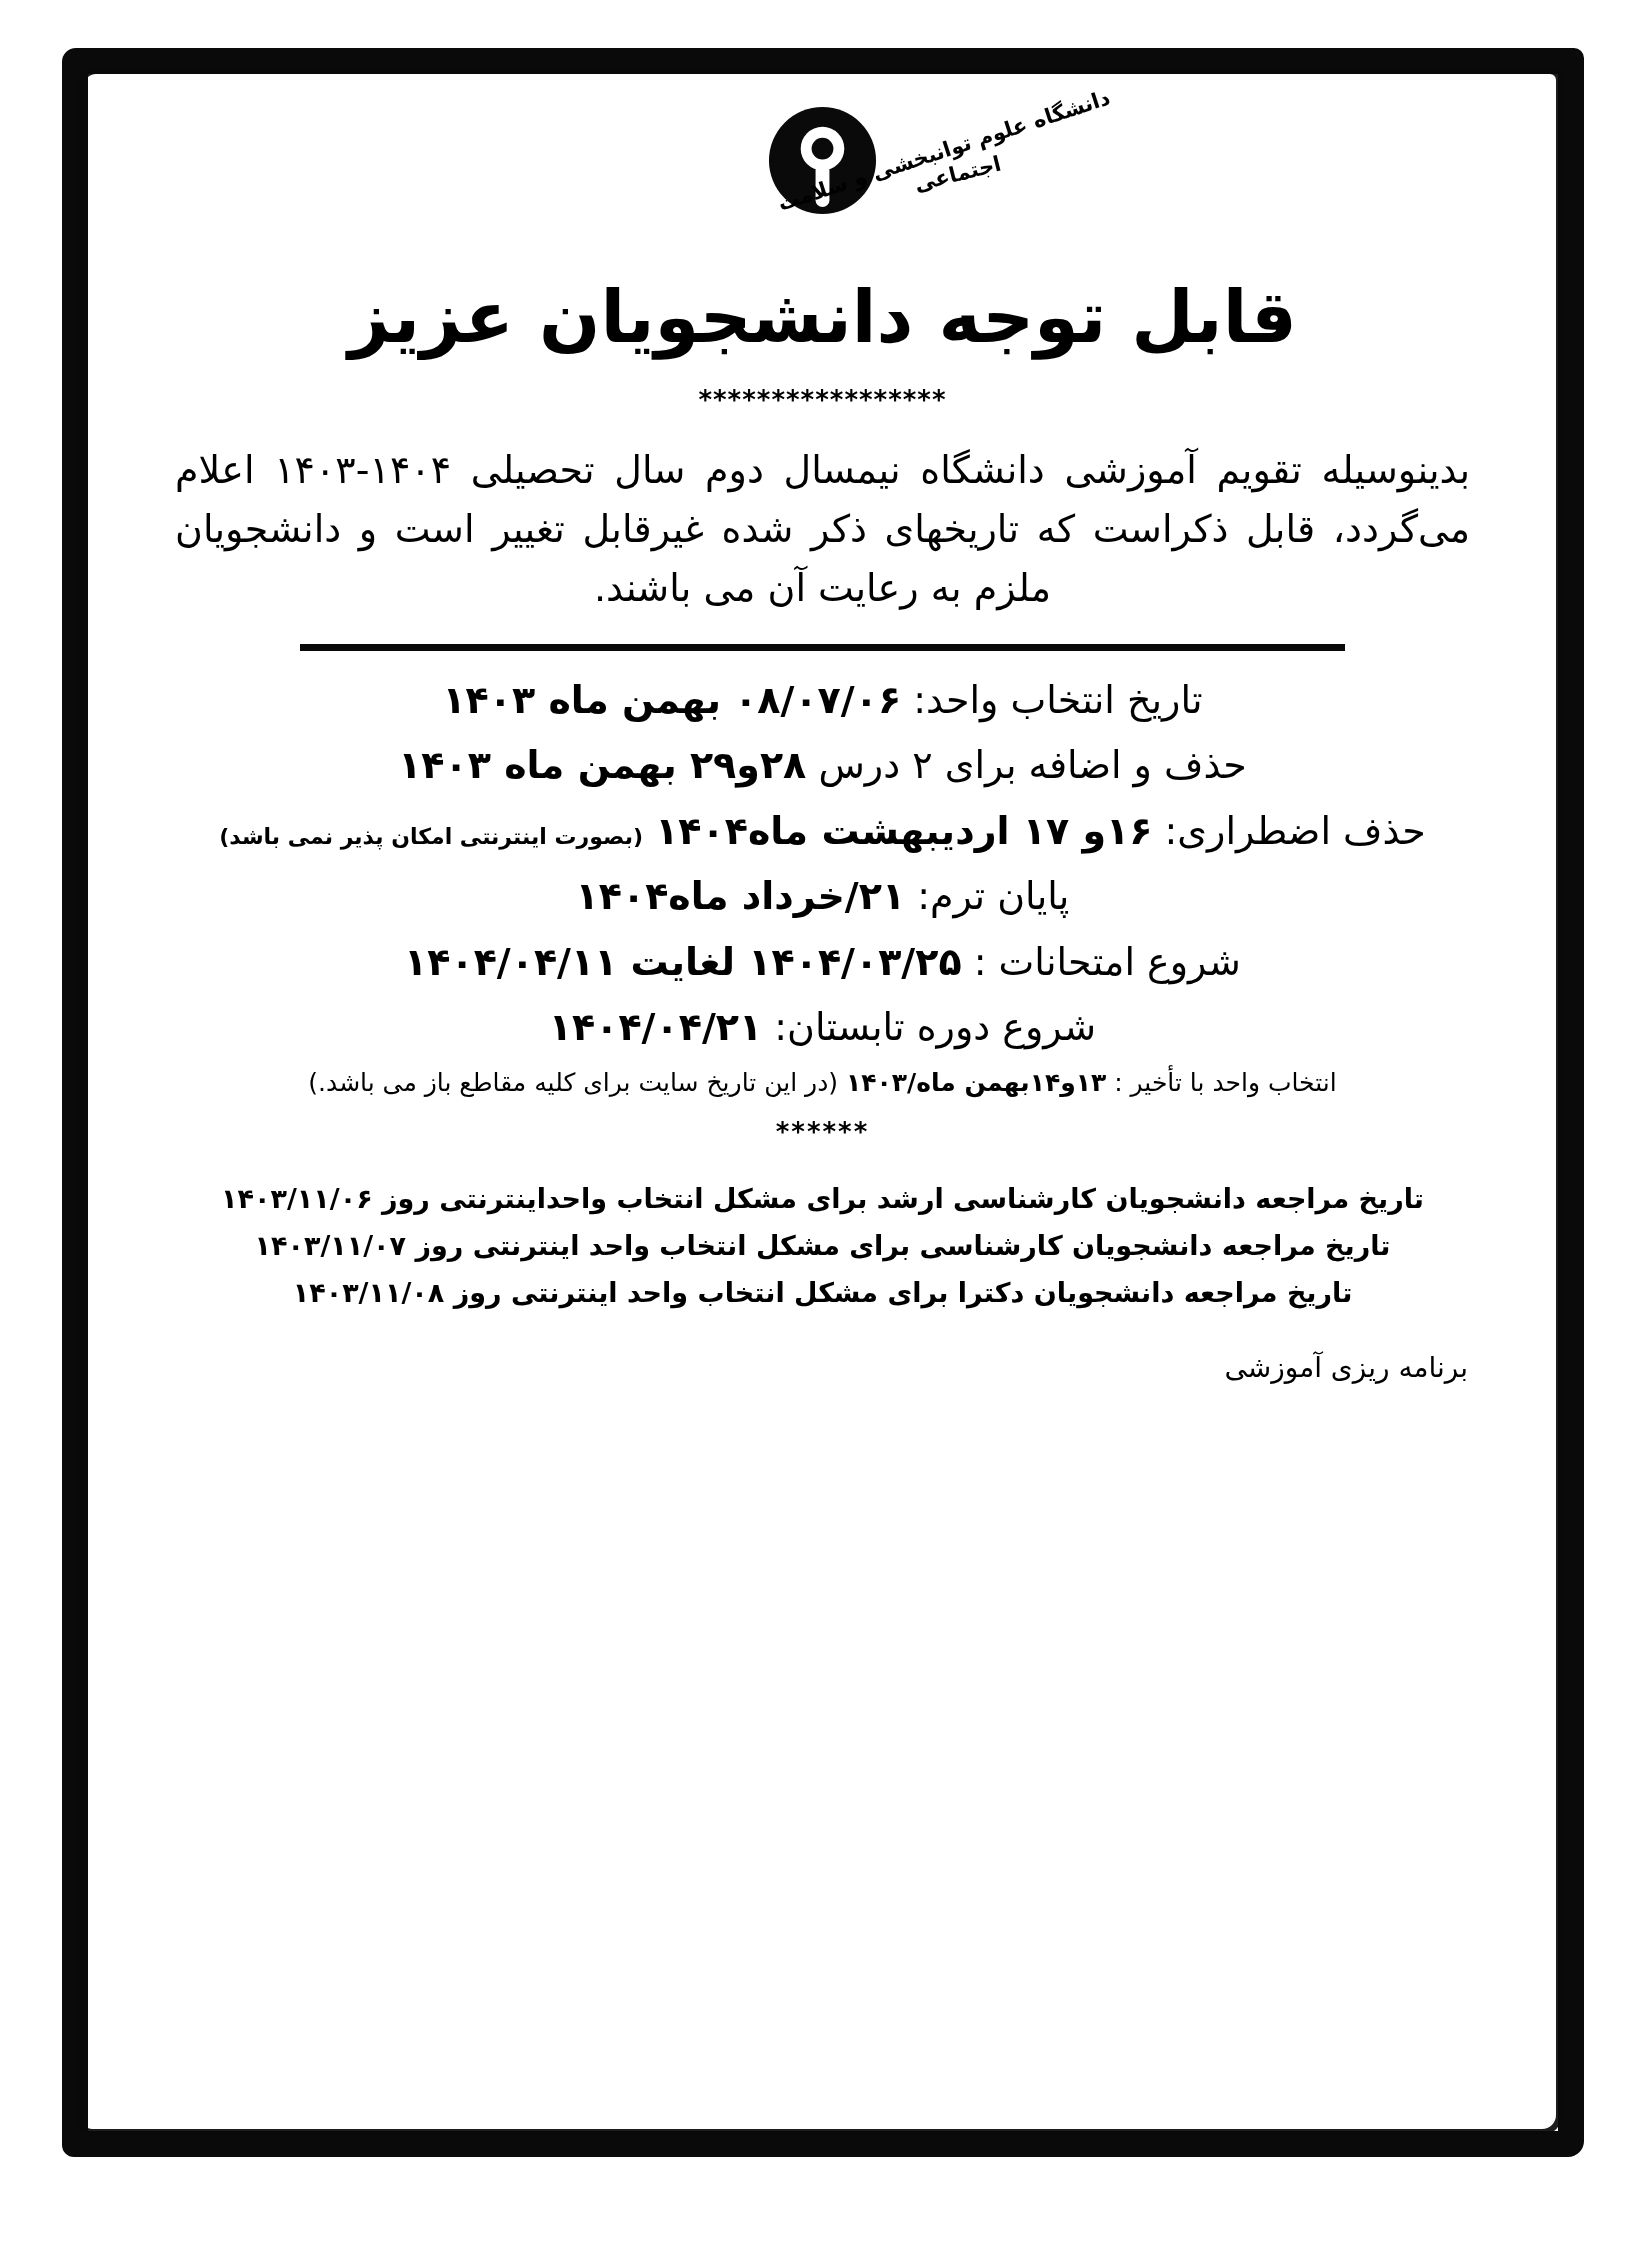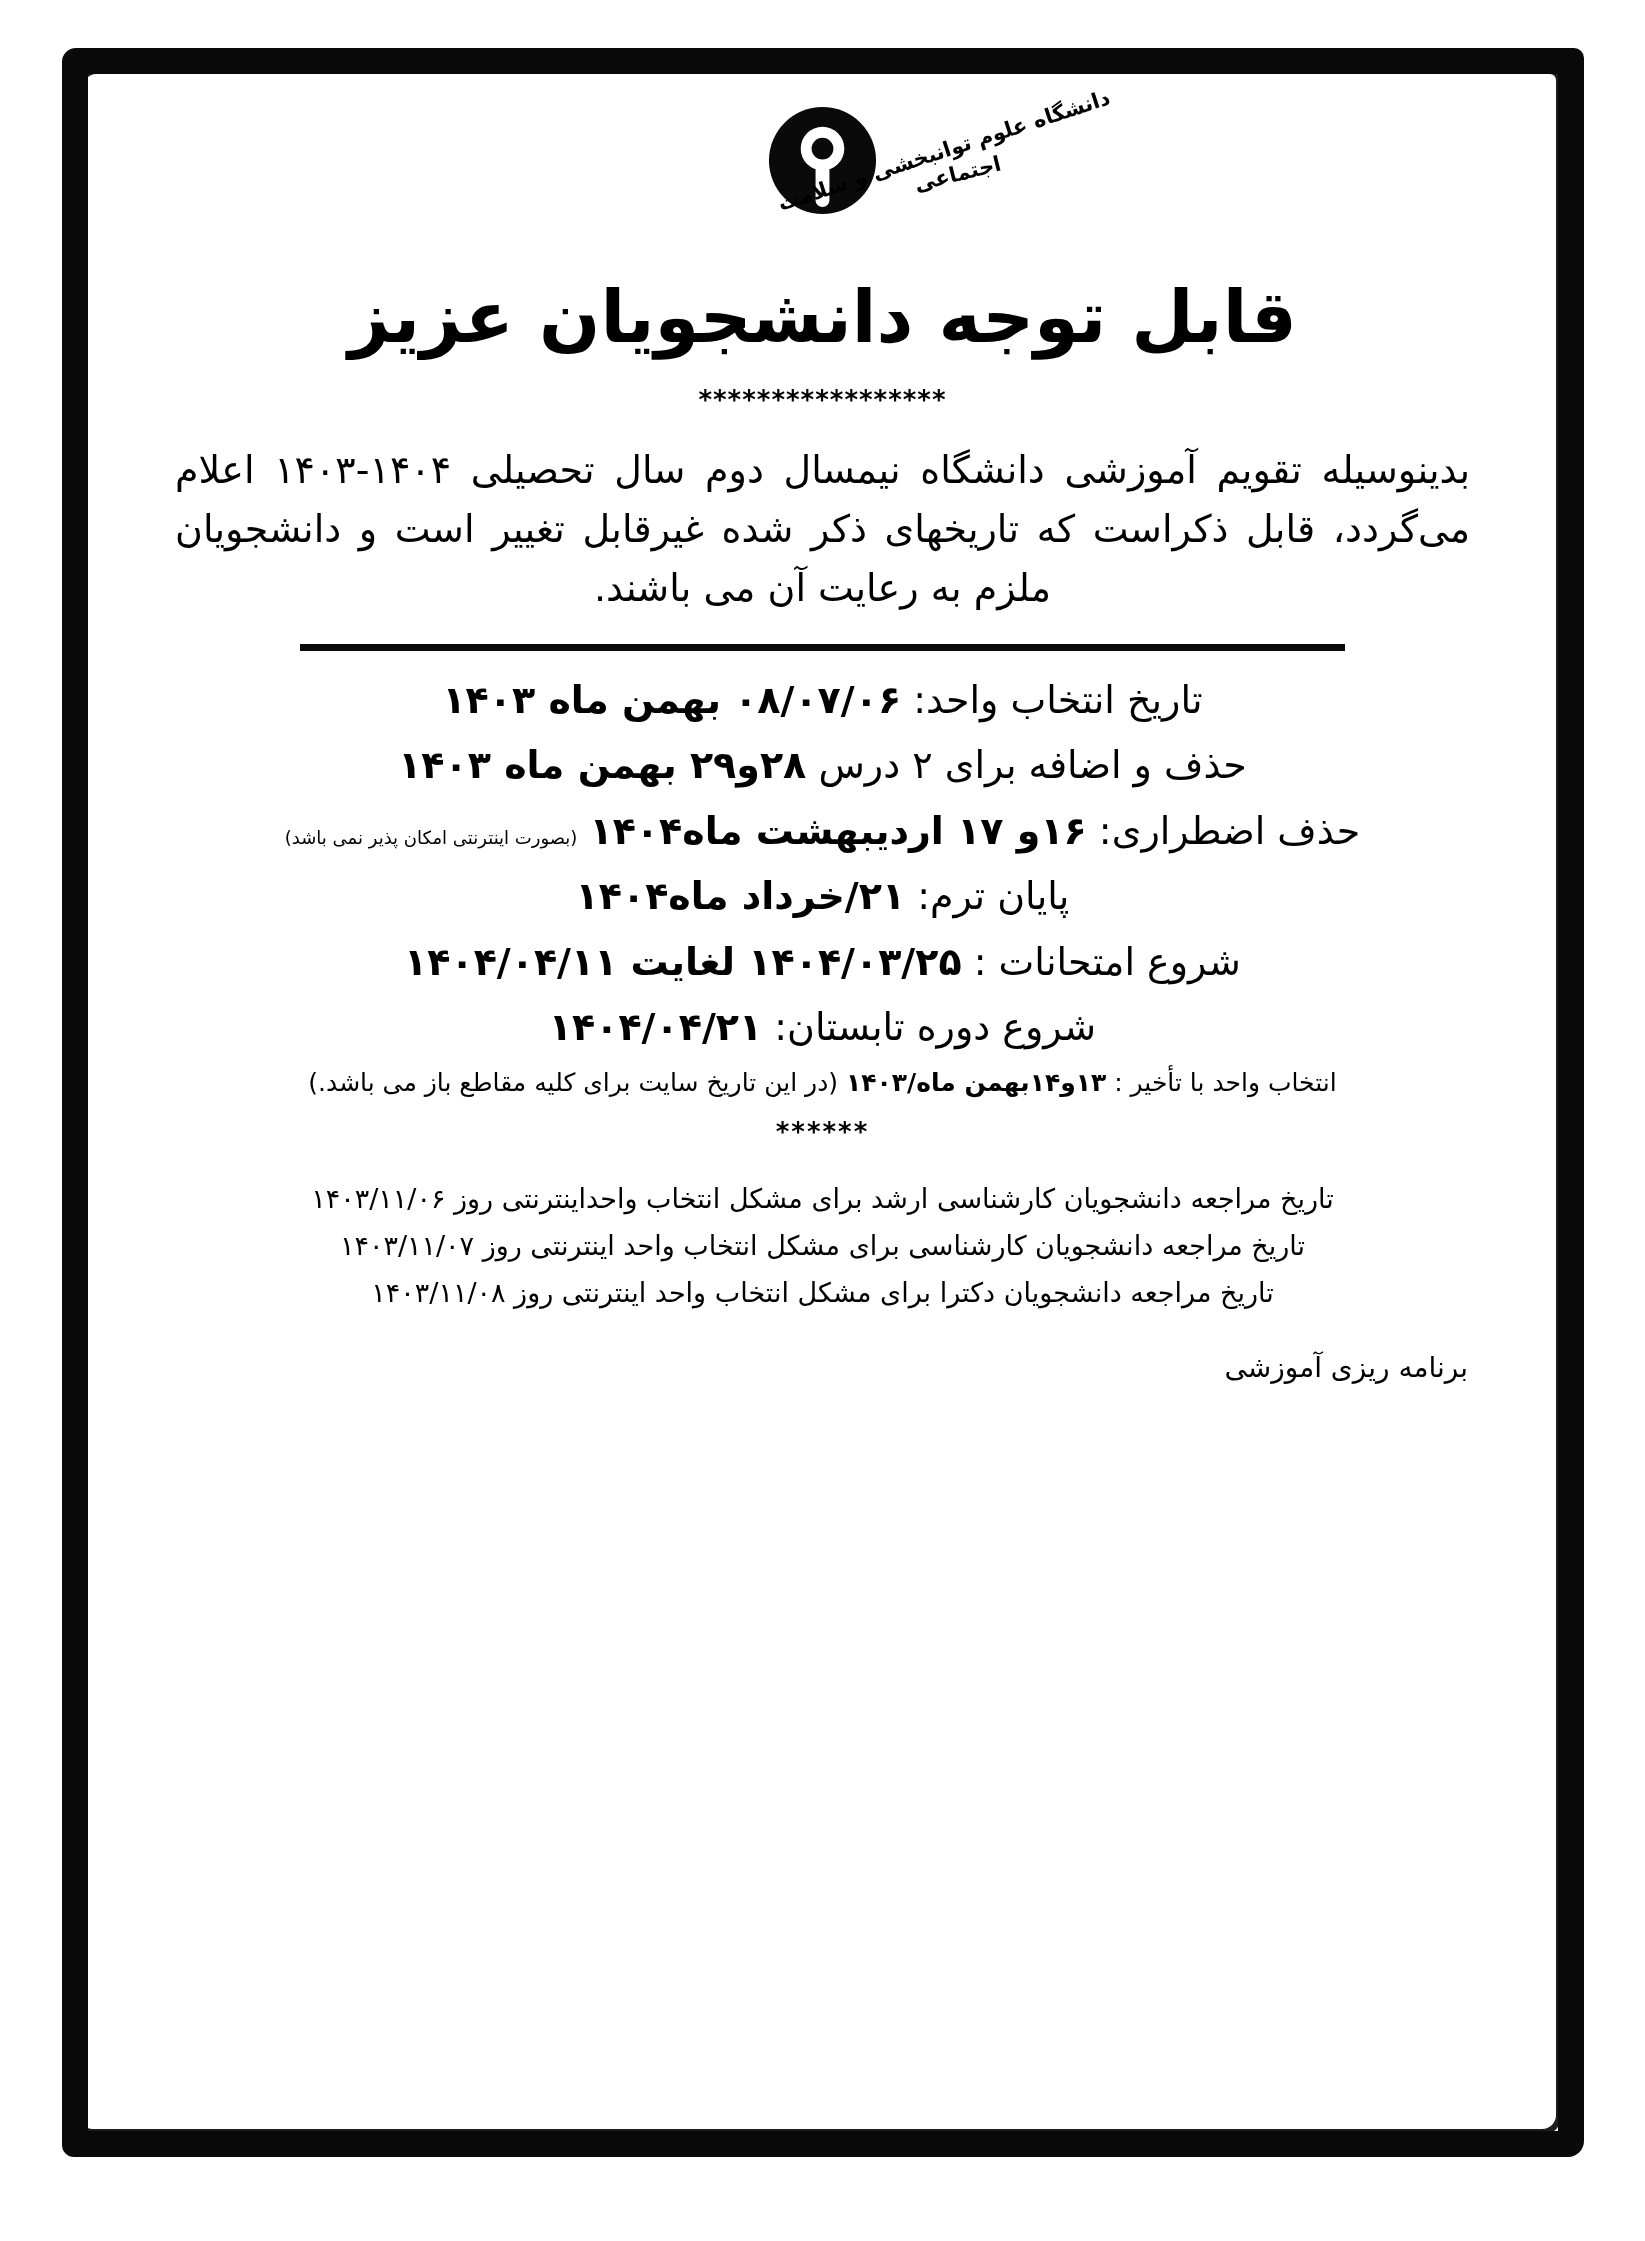--- a/index.html
+++ b/index.html
@@ -126,35 +126,35 @@
   .dates {
     margin-top: 19px;
   }
   .date-line {
     font-size: 38px;
     line-height: 1.62;
     margin: 4px 0;
   }
   .date-line b { font-weight: 700; }
   .note-inline {
-    font-size: 18px;
-    font-weight: 400;
+    font-size: 22px;
+    font-weight: 700;
   }
   .date-line.smaller {
     font-size: 25px;
     line-height: 1.6;
   }
 
   
   .notes {
     margin-top: 28px;
   }
   .note-line {
     font-size: 27px;
-    font-weight: 400;
+    font-weight: 700;
     line-height: 1.75;
   }
 
   .signature {
     margin-top: 34px;
     font-size: 28px;
     font-weight: 400;
     text-align: right;
     padding-right: 8px;
   }

